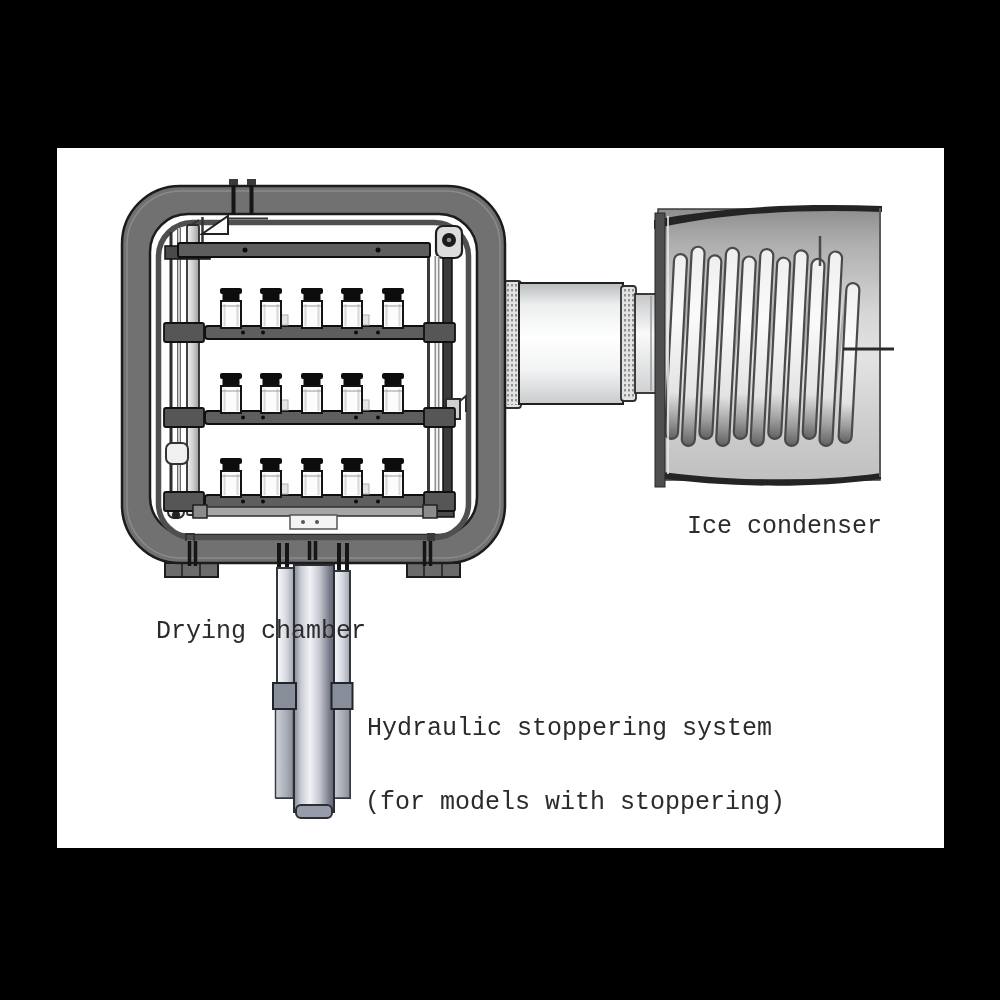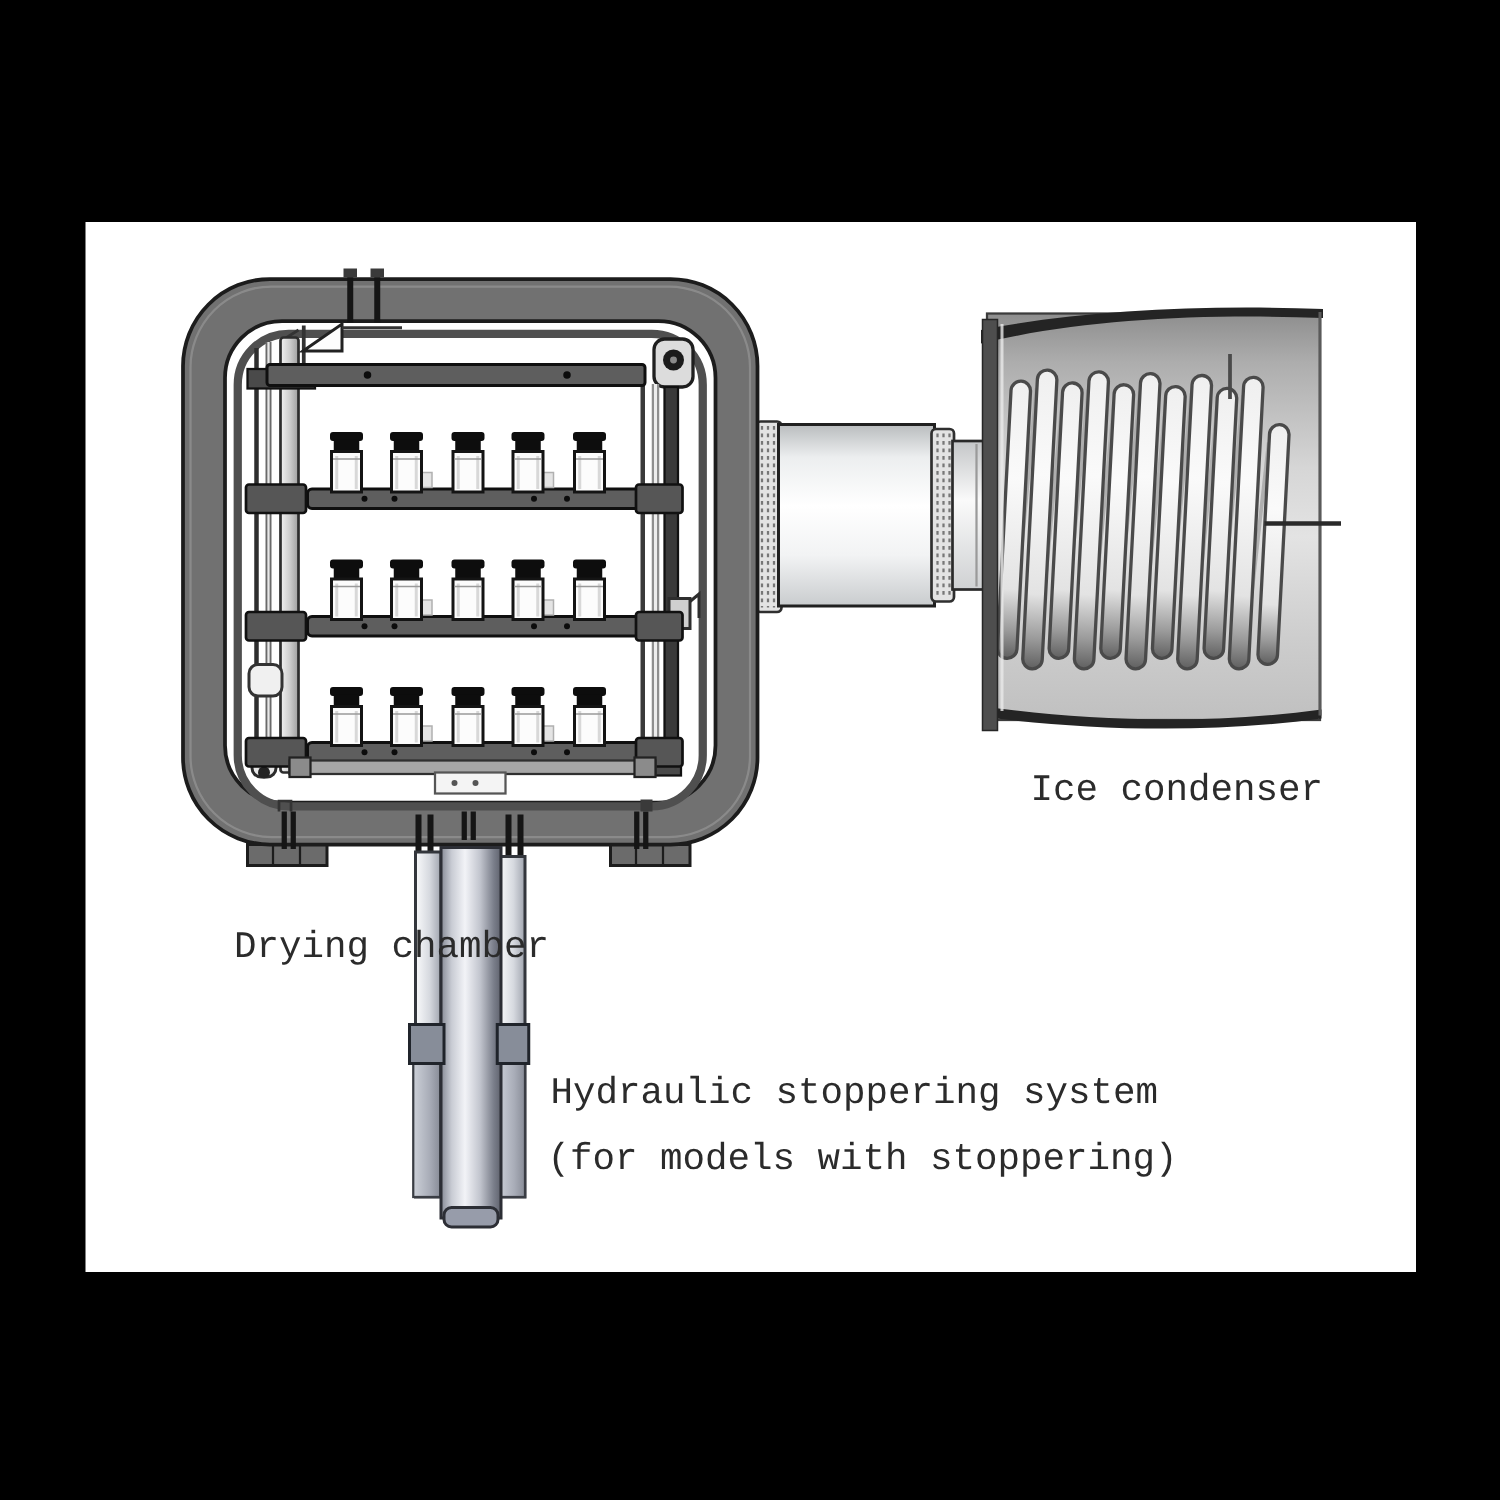--- a/index.html
+++ b/index.html
@@ -5,21 +5,21 @@
   html,body{margin:0;padding:0;background:#000;}
   #stage{position:relative;width:1000px;height:1000px;background:#000;overflow:hidden;
          font-family:"Liberation Sans", sans-serif;}
   #canvas{position:absolute;left:57px;top:148px;width:887px;height:700px;background:#fff;}
   #diagram-svg{position:absolute;left:0;top:0;width:1000px;height:1000px;}
   .fig-label{position:absolute;color:#2b2b2b;font-size:25px;line-height:1.15;
              letter-spacing:0px;white-space:nowrap;font-family:Liberation Mono, monospace;}
   #label-drying{left:108px;top:618px;margin-left:48px;}
   #label-condenser{left:687px;top:513px;}
   #label-hydraulic-1{left:367px;top:715px;}
-  #label-hydraulic-2{left:365px;top:759px;}
+  #label-hydraulic-2{left:365px;top:789px;}
 </style>
 </head>
 <body>
 
 <div id="stage">
   <div id="canvas"></div>
 
   <svg id="diagram-svg" viewBox="0 0 1000 1000">
     <defs>
       <linearGradient id="ductGrad" x1="0" y1="0" x2="0" y2="1">

